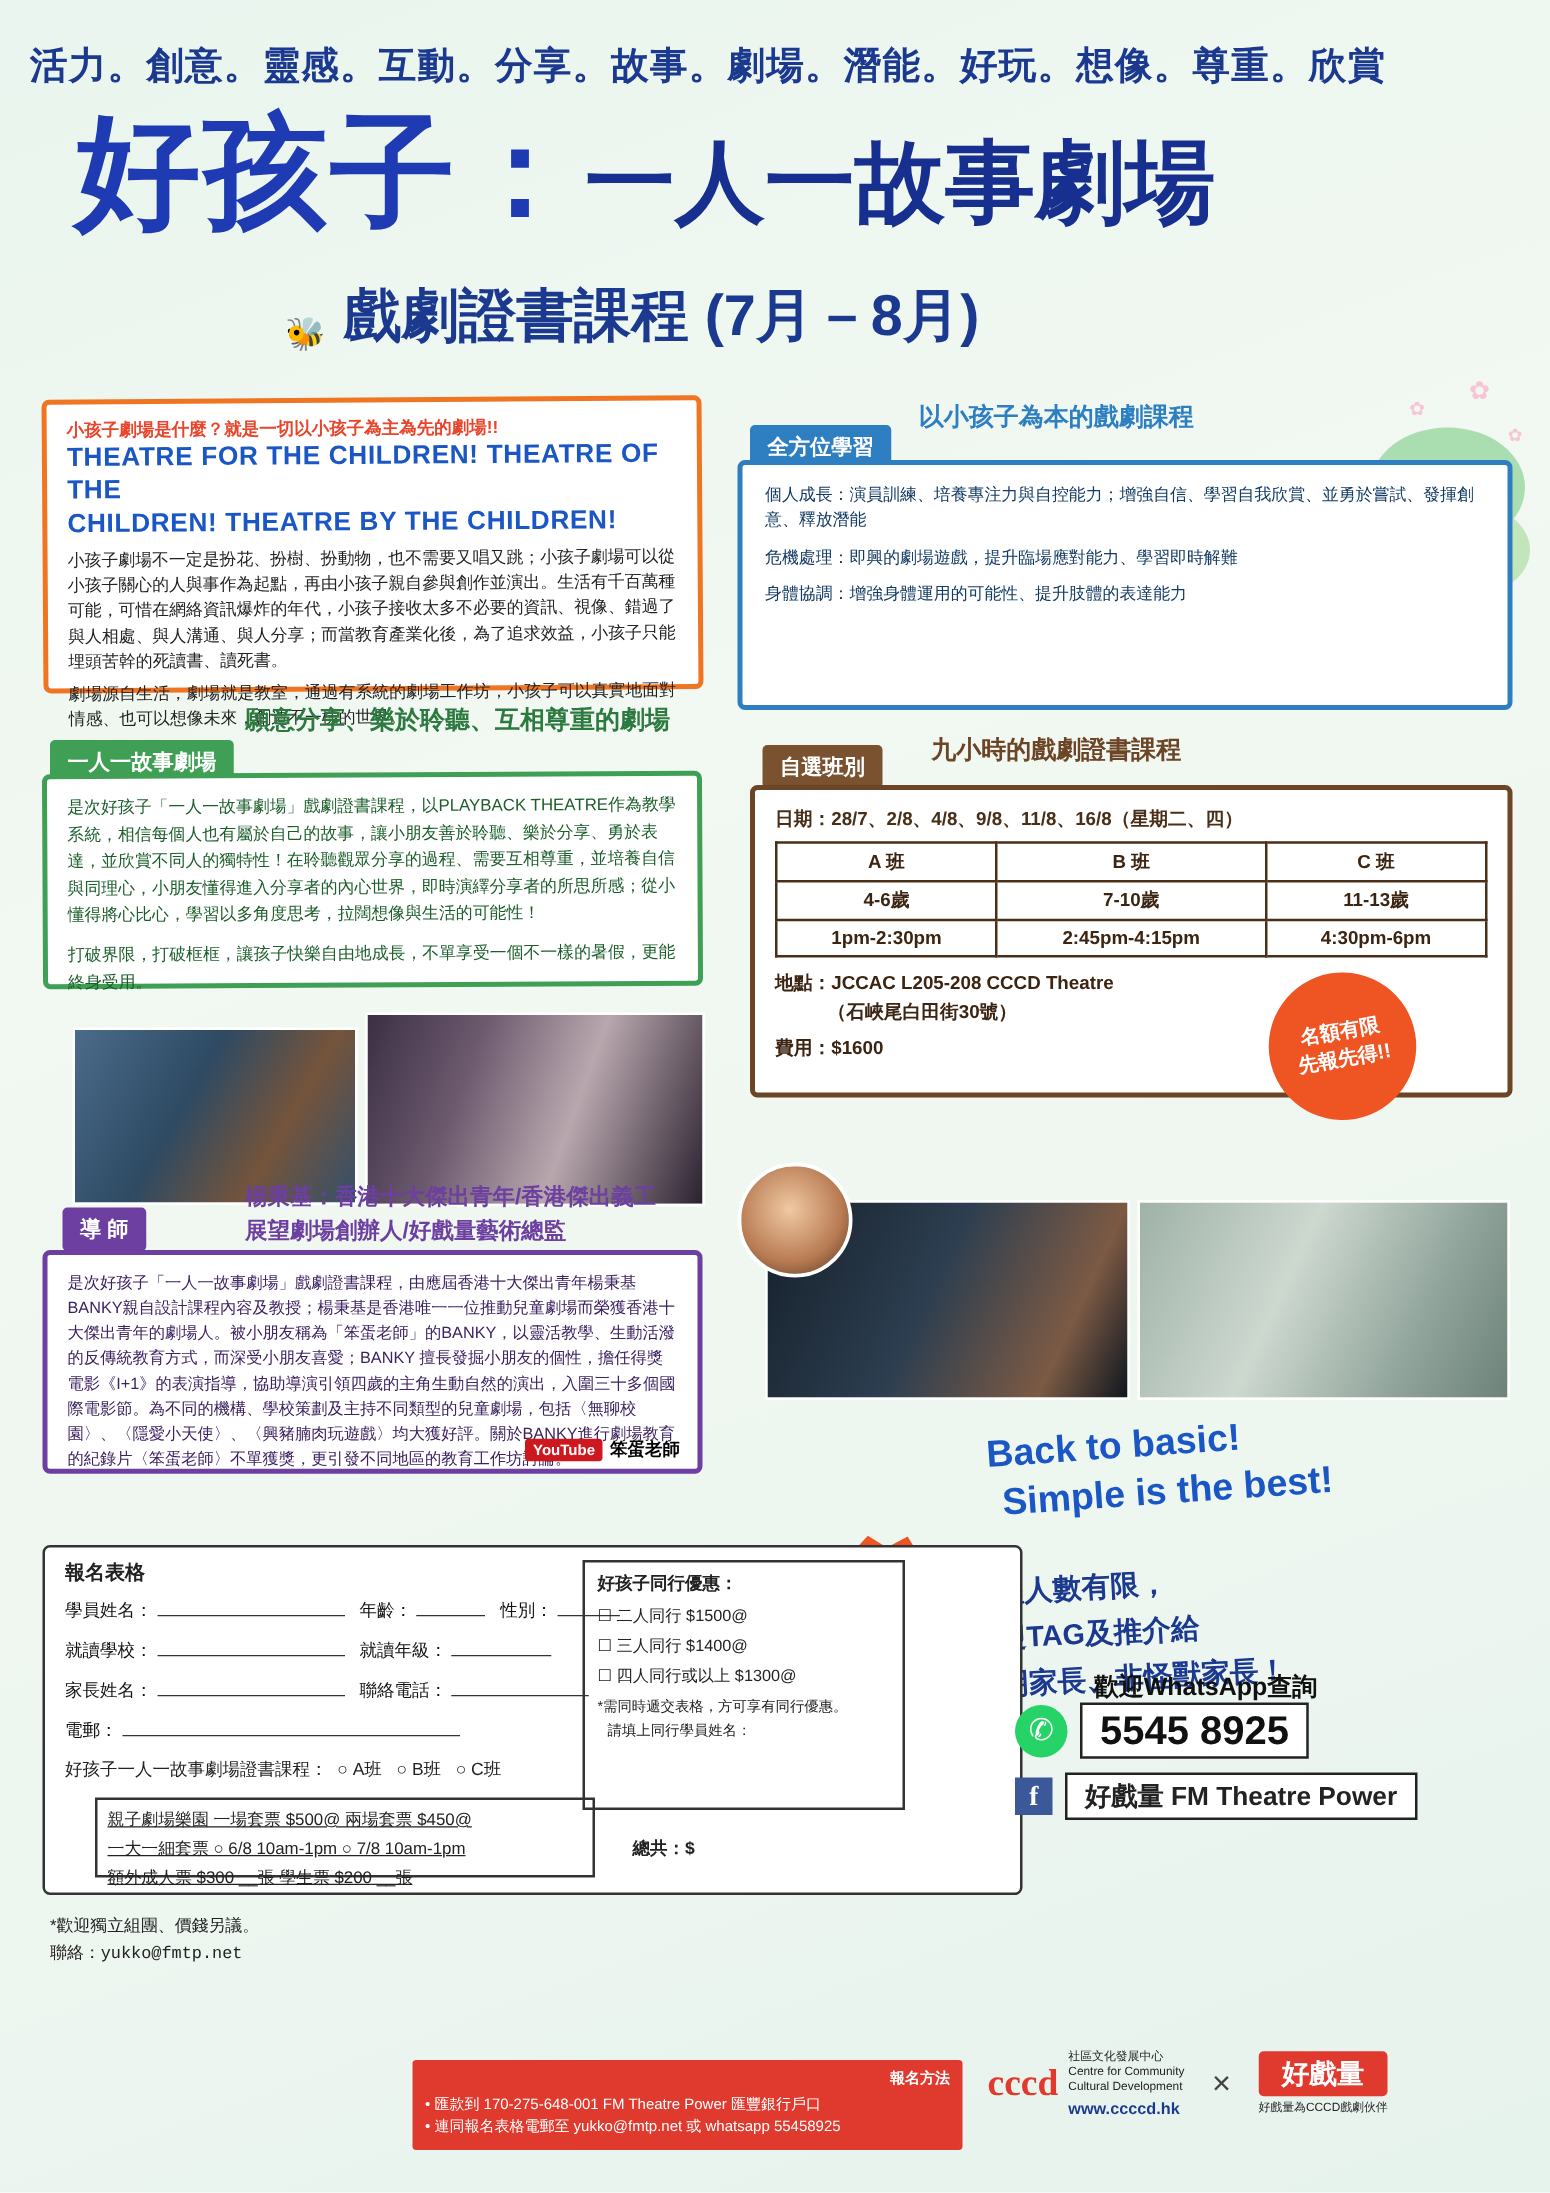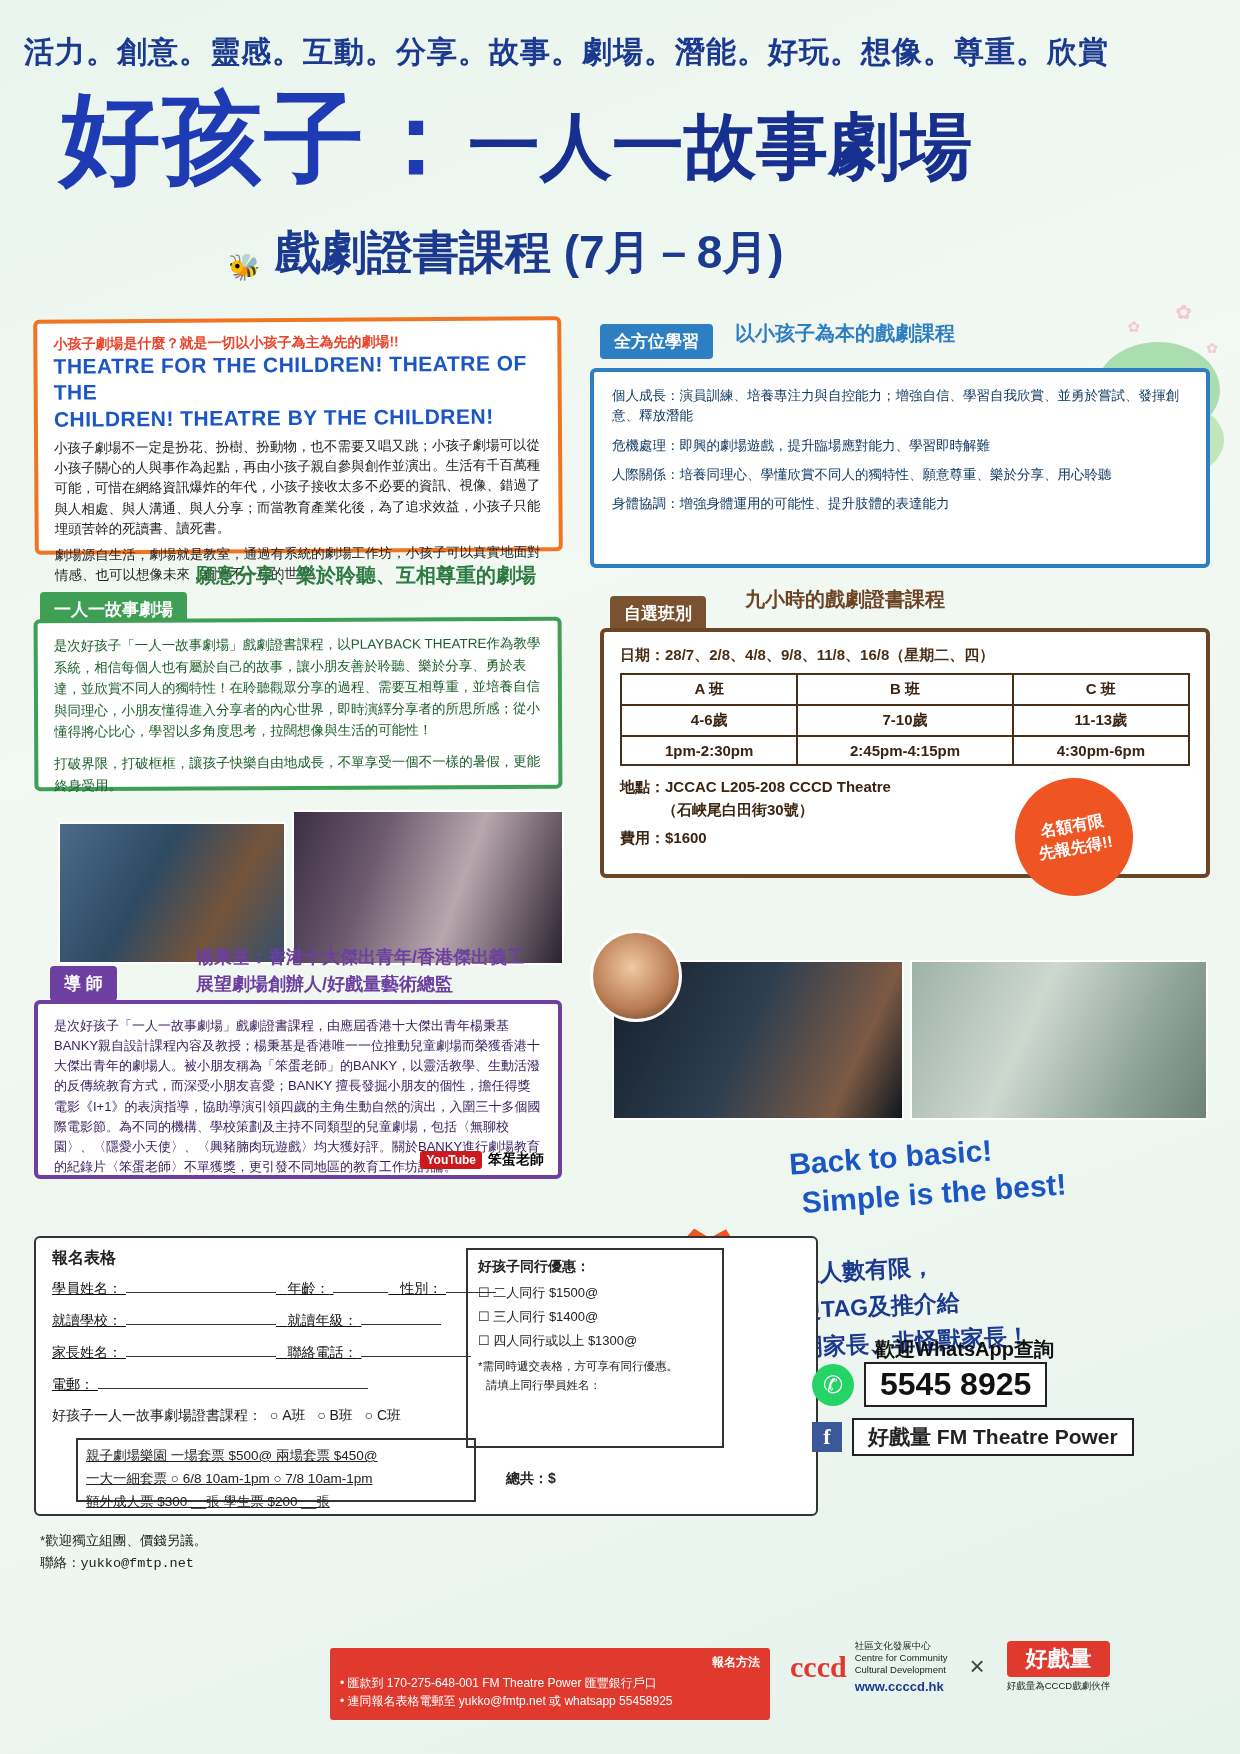--- a/index.html
+++ b/index.html
@@ -71,21 +71,21 @@
     border:4px solid #6c3fa0; background:#fff; padding:12px 16px;
   }
   .purple-box p { font-size:13px; line-height:1.55; margin:0; color:#3d2260;}
   .yt {
     position:absolute; right:14px; bottom:6px; display:flex; align-items:center; gap:6px;
   }
   .yt-badge { background:#cc181e; color:#fff; font-size:12px; font-weight:bold; padding:2px 6px; border-radius:3px;}
   .yt-txt { font-size:14px; font-weight:bold; color:#000000;}
 
   
-  .blue-tab { left:600px; top:324px; background:#2e7fc1; }
+  .blue-tab { left:600px; top:340px; background:#2e7fc1; }
   .blue-head { position:absolute; left:735px; top:320px; font-size:20px; font-weight:bold; color:#2e7fc1;}
   .blue-box {
     left:590px; top:368px; width:620px; height:200px;
     border:4px solid #2e7fc1; background:#fff; padding:14px 18px;
   }
   .blue-box ul { margin:0; padding:0; list-style:none;}
   .blue-box li { font-size:13.5px; line-height:1.5; margin-bottom:9px; color:#123a63;}
 
   
   .brown-tab { left:610px; top:596px; background:#7a5230; }
@@ -134,21 +134,21 @@
     font-size:30px; font-weight:bold; color:#1b57c4; line-height:1.3; text-align:left;
     transform:rotate(-4deg);
   }
 
   
   .form-box {
     left:34px; top:1236px; width:784px; height:280px;
     border:2px solid #333; background:#fff; padding:10px 14px;
   }
   .form-title { font-size:16px; font-weight:bold; margin:0 0 10px 2px;}
-  .frow { font-size:14px; margin:0 0 13px 2px; color:#111; white-space:nowrap;text-decoration:underline;}
+  .frow { font-size:14px; margin:0 0 13px 2px; color:#111; white-space:nowrap;}
   .ul { display:inline-block; border-bottom:1px solid #333; height:14px;}
   .discount-box {
     position:absolute; left:430px; top:10px; width:258px; height:200px;
     border:2px solid #333; padding:8px 10px;
   }
   .discount-box .dt { font-size:14px; font-weight:bold; margin-bottom:8px;}
   .discount-box .dl { font-size:13px; margin-bottom:6px;}
   .note { font-size:11.5px; line-height:1.5; margin-top:8px;}
   .cls-row { font-size:14px; margin:2px 0 0 2px;}
   .inner-box {
@@ -267,21 +267,20 @@
       <span class="yt-txt">笨蛋老師</span>
     </div>
   </div>
 
   <div class="tab blue-tab">全方位學習</div>
   <div class="blue-head">以小孩子為本的戲劇課程</div>
   <div class="box blue-box">
     <ul>
       <li>個人成長：演員訓練、培養專注力與自控能力；增強自信、學習自我欣賞、並勇於嘗試、發揮創意、釋放潛能</li>
       <li>危機處理：即興的劇場遊戲，提升臨場應對能力、學習即時解難</li>
-      <li>人際關係：培養同理心、學懂欣賞不同人的獨特性、願意尊重、樂於分享、用心聆聽</li>
       <li>身體協調：增強身體運用的可能性、提升肢體的表達能力</li>
     </ul>
   </div>
 
   <div class="tab brown-tab">自選班別</div>
   <div class="brown-head">九小時的戲劇證書課程</div>
   <div class="box brown-box">
     <div class="sched-line">日期：28/7、2/8、4/8、9/8、11/8、16/8（星期二、四）</div>
     <table class="sched">
       <tbody>

